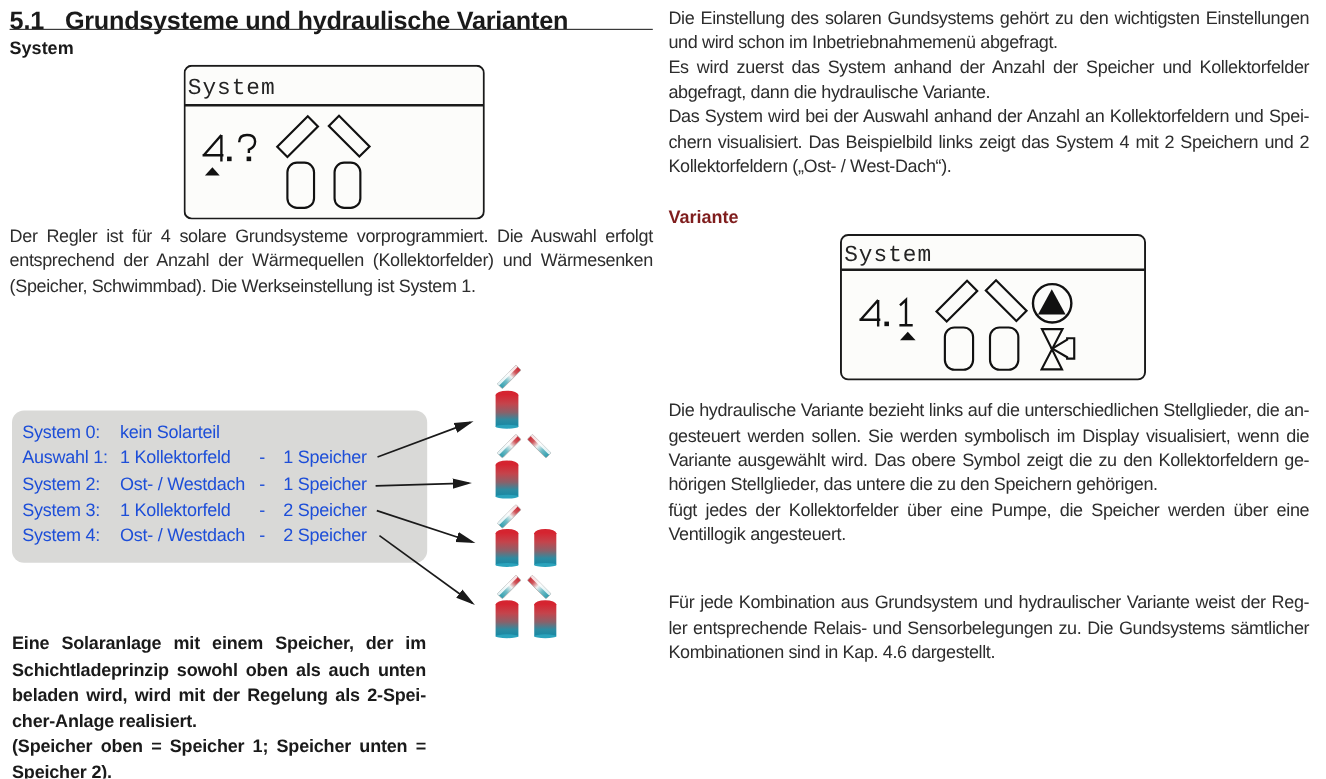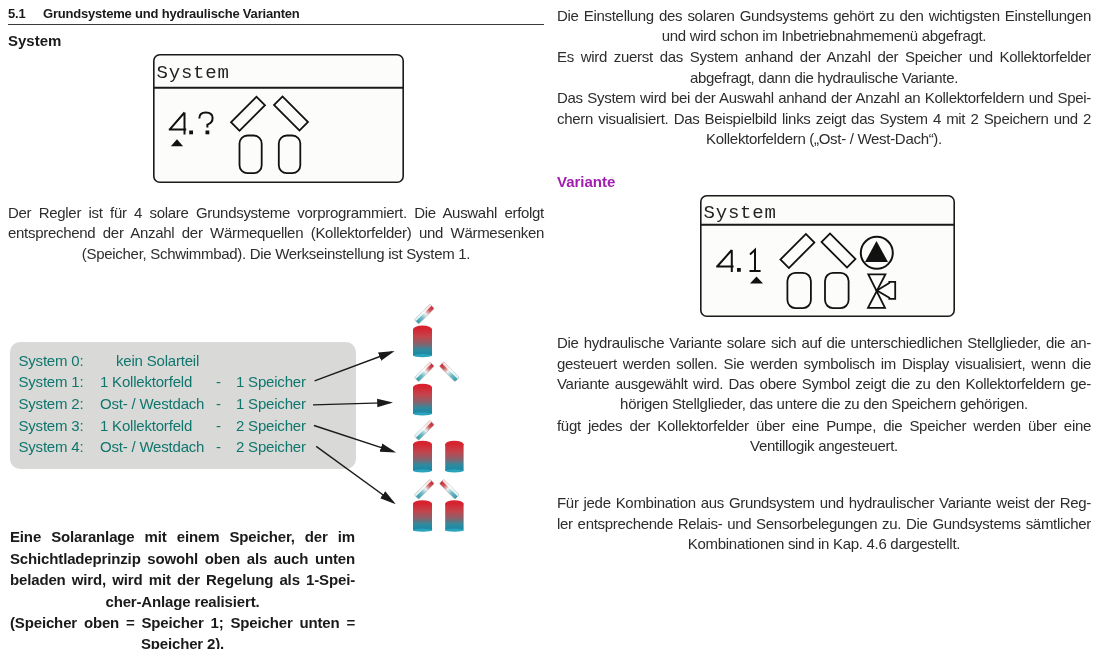--- a/index.html
+++ b/index.html
@@ -1,27 +1,27 @@
 <!DOCTYPE html>
 <html><head>
 <meta charset="utf-8">
 <style>
   html,body{margin:0;padding:0;background:#fff;}
   #page{position:relative;width:1105px;height:649px;background:#fff;overflow:hidden;
         font-family:"Liberation Sans",sans-serif;color:#2d2d2d;}
   .abs{position:absolute;}
   .body15{font-size:15px;line-height:20.4px;letter-spacing:-0.3px;}
   .jl{text-align:justify;text-align-last:justify;}
-  .ll{text-align:center;}
+  .ll{text-align:left;}
 </style>
 </head>
 <body>
 <div id="page">
 
-  <div class="abs" style="left:8px;top:5.6px;width:536px;font-size:13px;font-weight:bold;color:#1a1a1a;letter-spacing:-0.2px;">5.1<span style="display:inline-block;width:17.5px;"></span>Grundsysteme und hydraulische Varianten</div>
+  <div class="abs" style="left:8px;top:5.6px;width:536px;font-size:21px;font-weight:bold;color:#1a1a1a;letter-spacing:-0.2px;">5.1<span style="display:inline-block;width:17.5px;"></span>Grundsysteme und hydraulische Varianten</div>
 
   <div class="abs" style="left:8px;top:24.2px;width:536px;height:0;border-top:1.4px solid #3a3a3a;"></div>
 
   <div class="abs" style="left:8px;top:32px;font-size:15px;font-weight:bold;color:#1a1a1a;">System</div>
 
   <svg class="abs" style="left:153px;top:54px;" width="251" height="129" viewBox="0 0 251 129">
 
     <rect x="0.8" y="0.8" width="249.4" height="127.4" rx="6" fill="#fcfcfa" stroke="#1a1a1a" stroke-width="1.6"></rect>
 
     <text x="3.5" y="24" font-family="Liberation Mono, monospace" font-size="19px" letter-spacing="0.8" fill="#222" opacity="0.99">System</text>
@@ -47,33 +47,33 @@
 
     <g transform="translate(138,59.5) rotate(45)">
         <rect x="-18" y="-6" width="36" height="12" fill="none" stroke="#111" stroke-width="1.8"></rect>
       </g>
 
     <rect x="86.5" y="81.5" width="22.2" height="37.7" rx="8" fill="none" stroke="#111" stroke-width="1.8"></rect>
 
     <rect x="125.8" y="81.5" width="21.5" height="37.7" rx="8" fill="none" stroke="#111" stroke-width="1.8"></rect>
   </svg>
 
-  <div class="abs body15" style="left:8px;top:203px;width:536px;">
+  <div class="abs body15" style="left:8px;top:188px;width:536px;">
     <div class="jl">Der Regler ist für 4 solare Grundsysteme vorprogrammiert. Die Auswahl erfolgt</div>
     <div class="jl">entsprechend der Anzahl der Wärmequellen (Kollektorfelder) und Wärmesenken</div>
     <div class="ll">(Speicher, Schwimmbad). Die Werkseinstellung ist System 1.</div>
   </div>
 
   <div class="abs" style="left:10px;top:341.7px;width:345.5px;height:127px;background:#d9d9d7;border-radius:10px;"></div>
 
-  <div class="abs" style="left:10px;top:349.8px;width:414px;font-size:15px;line-height:21.6px;letter-spacing:-0.2px;color:#0f766e;">
-
-    <div style="position:relative;"><span style="position:absolute;left:8.5px;">System 0:</span><span style="position:absolute;left:106px;text-align:right;">kein Solarteil</span>&nbsp;</div>
-
-    <div style="position:relative;"><span style="position:absolute;left:8.5px;">System 1:</span><span style="position:absolute;left:90px;">1 Kollektorfeld</span><span style="position:absolute;left:206px;">-</span><span style="position:absolute;left:226px;">1 Speicher</span>&nbsp;</div>
+  <div class="abs" style="left:10px;top:349.8px;width:414px;font-size:15px;line-height:21.6px;letter-spacing:-0.2px;color:#1d4ed8;">
+
+    <div style="position:relative;"><span style="position:absolute;left:8.5px;">System 0:</span><span style="position:absolute;left:90px;text-align:right;">kein Solarteil</span>&nbsp;</div>
+
+    <div style="position:relative;"><span style="position:absolute;left:8.5px;">Auswahl 1:</span><span style="position:absolute;left:90px;">1 Kollektorfeld</span><span style="position:absolute;left:206px;">-</span><span style="position:absolute;left:226px;">1 Speicher</span>&nbsp;</div>
 
     <div style="position:relative;"><span style="position:absolute;left:8.5px;">System 2:</span><span style="position:absolute;left:90px;">Ost- / Westdach</span><span style="position:absolute;left:206px;">-</span><span style="position:absolute;left:226px;">1 Speicher</span>&nbsp;</div>
 
     <div style="position:relative;"><span style="position:absolute;left:8.5px;">System 3:</span><span style="position:absolute;left:90px;">1 Kollektorfeld</span><span style="position:absolute;left:206px;">-</span><span style="position:absolute;left:226px;">2 Speicher</span>&nbsp;</div>
 
     <div style="position:relative;"><span style="position:absolute;left:8.5px;">System 4:</span><span style="position:absolute;left:90px;">Ost- / Westdach</span><span style="position:absolute;left:206px;">-</span><span style="position:absolute;left:226px;">2 Speicher</span>&nbsp;</div>
   </div>
 
   <svg class="abs" style="left:0;top:0;pointer-events:none;" width="1105" height="649" viewBox="0 0 1105 649">
     <defs>
@@ -181,21 +181,21 @@
           <ellipse cx="49.4" cy="205.8" rx="9.2" ry="3.6" fill="#d52430"></ellipse>
           <rect x="40.2" y="205.6" width="18.4" height="26.8" fill="url(#tankg)"></rect>
           <ellipse cx="49.4" cy="232.2" rx="9.2" ry="1.6" fill="#2ba3bc"></ellipse>
         </g>
     </g>
   </svg>
 
   <div class="abs" style="left:10px;top:526.4px;width:345px;font-size:15px;font-weight:bold;line-height:21.4px;letter-spacing:-0.15px;color:#1a1a1a;">
     <div class="jl">Eine Solaranlage mit einem Speicher, der im</div>
     <div class="jl">Schichtladeprinzip sowohl oben als auch unten</div>
-    <div class="jl">beladen wird, wird mit der Regelung als 1-Spei-</div>
+    <div class="jl">beladen wird, wird mit der Regelung als 2-Spei-</div>
     <div class="ll">cher-Anlage realisiert.</div>
     <div class="jl">(Speicher oben = Speicher 1; Speicher unten =</div>
     <div class="ll">Speicher 2).</div>
   </div>
 
   <div class="abs body15" style="left:557px;top:5.9px;width:534px;">
     <div class="jl">Die Einstellung des solaren Gundsystems gehört zu den wichtigsten Einstellungen</div>
     <div class="ll">und wird schon im Inbetriebnahmemenü abgefragt.</div>
   </div>
 
@@ -203,21 +203,21 @@
     <div class="jl">Es wird zuerst das System anhand der Anzahl der Speicher und Kollektorfelder</div>
     <div class="ll">abgefragt, dann die hydraulische Variante.</div>
   </div>
 
   <div class="abs body15" style="left:557px;top:88.3px;width:534px;">
     <div class="jl">Das System wird bei der Auswahl anhand der Anzahl an Kollektorfeldern und Spei-</div>
     <div class="jl">chern visualisiert. Das Beispielbild links zeigt das System 4 mit 2 Speichern und 2</div>
     <div class="ll">Kollektorfeldern („Ost- / West-Dach“).</div>
   </div>
 
-  <div class="abs" style="left:557px;top:172.5px;font-size:15px;font-weight:bold;color:#a21caf;">Variante</div>
+  <div class="abs" style="left:557px;top:172.5px;font-size:15px;font-weight:bold;color:#7f1d1d;">Variante</div>
 
   <svg class="abs" style="left:700px;top:194.5px;" width="255" height="122" viewBox="0 0 255 122">
 
     <rect x="0.8" y="0.8" width="253.4" height="120.4" rx="6" fill="#fcfcfa" stroke="#1a1a1a" stroke-width="1.6"></rect>
 
     <text x="3.5" y="22.5" font-family="Liberation Mono, monospace" font-size="19px" letter-spacing="0.8" fill="#222" opacity="0.99">System</text>
 
     <line x1="1" y1="29.8" x2="254" y2="29.8" stroke="#1a1a1a" stroke-width="2"></line>
 
     <g stroke="#111" stroke-width="2" fill="none">
@@ -247,21 +247,21 @@
     <circle cx="176.8" cy="57.8" r="16" fill="none" stroke="#111" stroke-width="2"></circle>
     <polygon points="176.5,46 188,67 165,67" fill="#111"></polygon>
 
     <g stroke="#111" stroke-width="1.8" fill="none">
       <path d="M 168.3 79.3 L 185.4 79.3 L 168 112.8 L 185 112.8 Z"></path>
       <path d="M 176.9 95.5 L 189.3 88 L 189.3 86.9 L 195.2 86.9 L 195.2 103.8 L 189.3 103.8 L 189.3 102.7 Z"></path>
     </g>
   </svg>
 
   <div class="abs body15" style="left:557px;top:333.1px;width:534px;">
-    <div class="jl">Die hydraulische Variante solare sich auf die unterschiedlichen Stellglieder, die an-</div>
+    <div class="jl">Die hydraulische Variante bezieht links auf die unterschiedlichen Stellglieder, die an-</div>
     <div class="jl">gesteuert werden sollen. Sie werden symbolisch im Display visualisiert, wenn die</div>
     <div class="jl">Variante ausgewählt wird. Das obere Symbol zeigt die zu den Kollektorfeldern ge-</div>
     <div class="ll">hörigen Stellglieder, das untere die zu den Speichern gehörigen.</div>
   </div>
 
   <div class="abs body15" style="left:557px;top:415.7px;width:534px;">
     <div class="jl">fügt jedes der Kollektorfelder über eine Pumpe, die Speicher werden über eine</div>
     <div class="ll">Ventillogik angesteuert.</div>
   </div>
 

